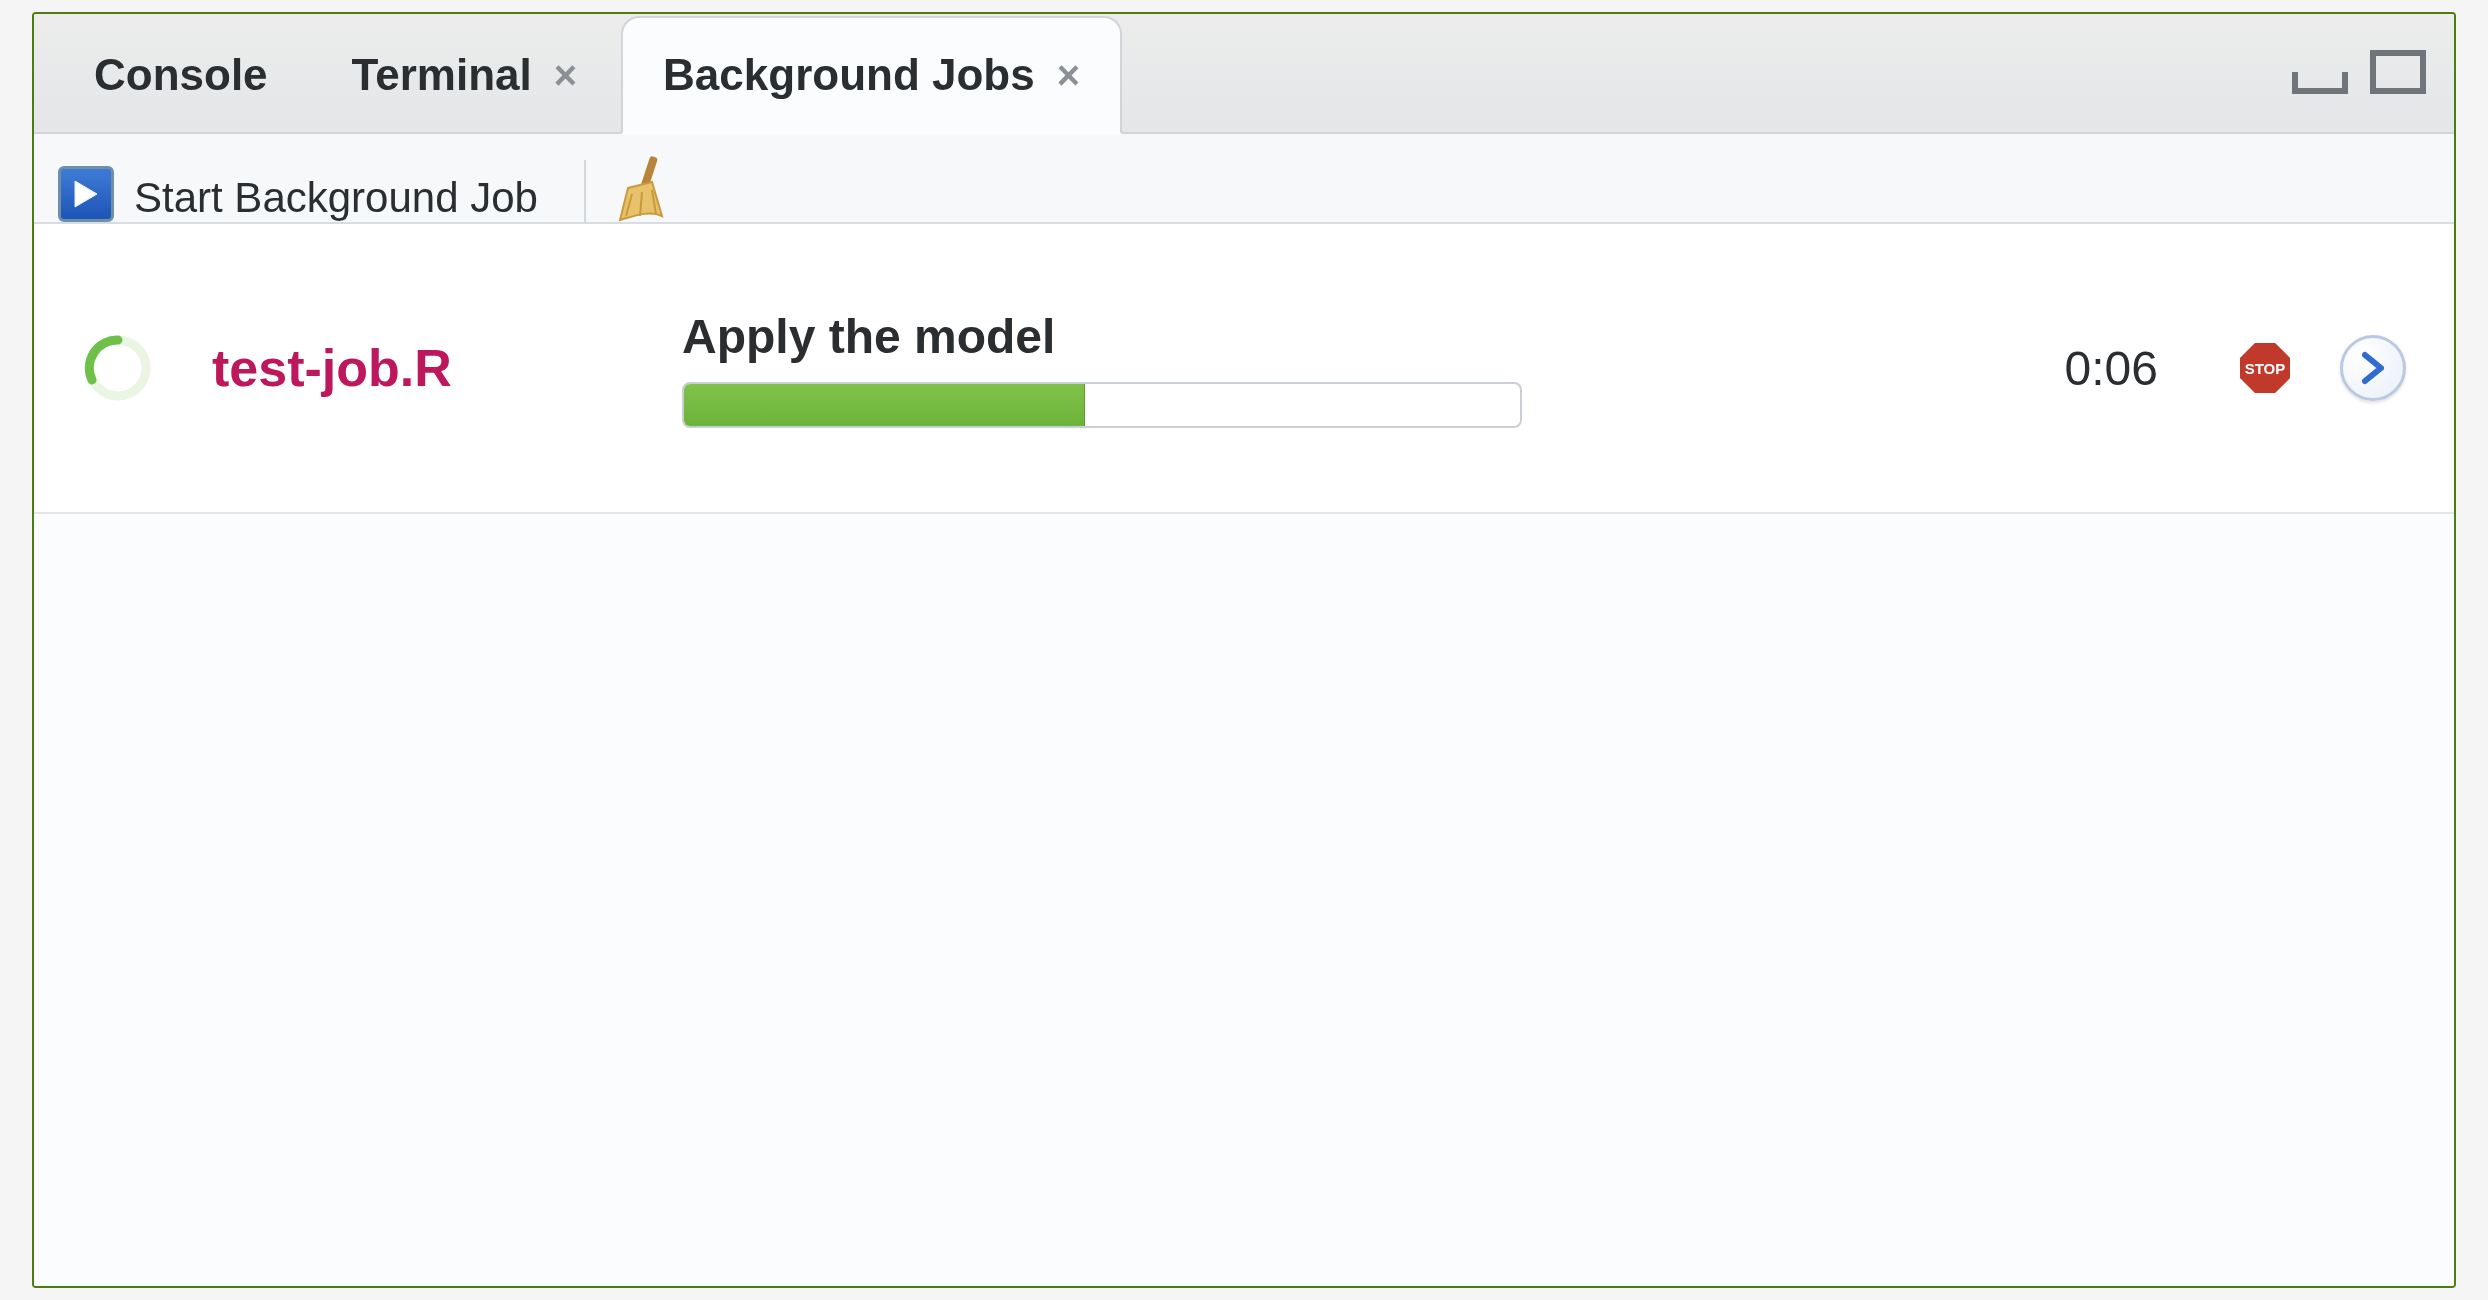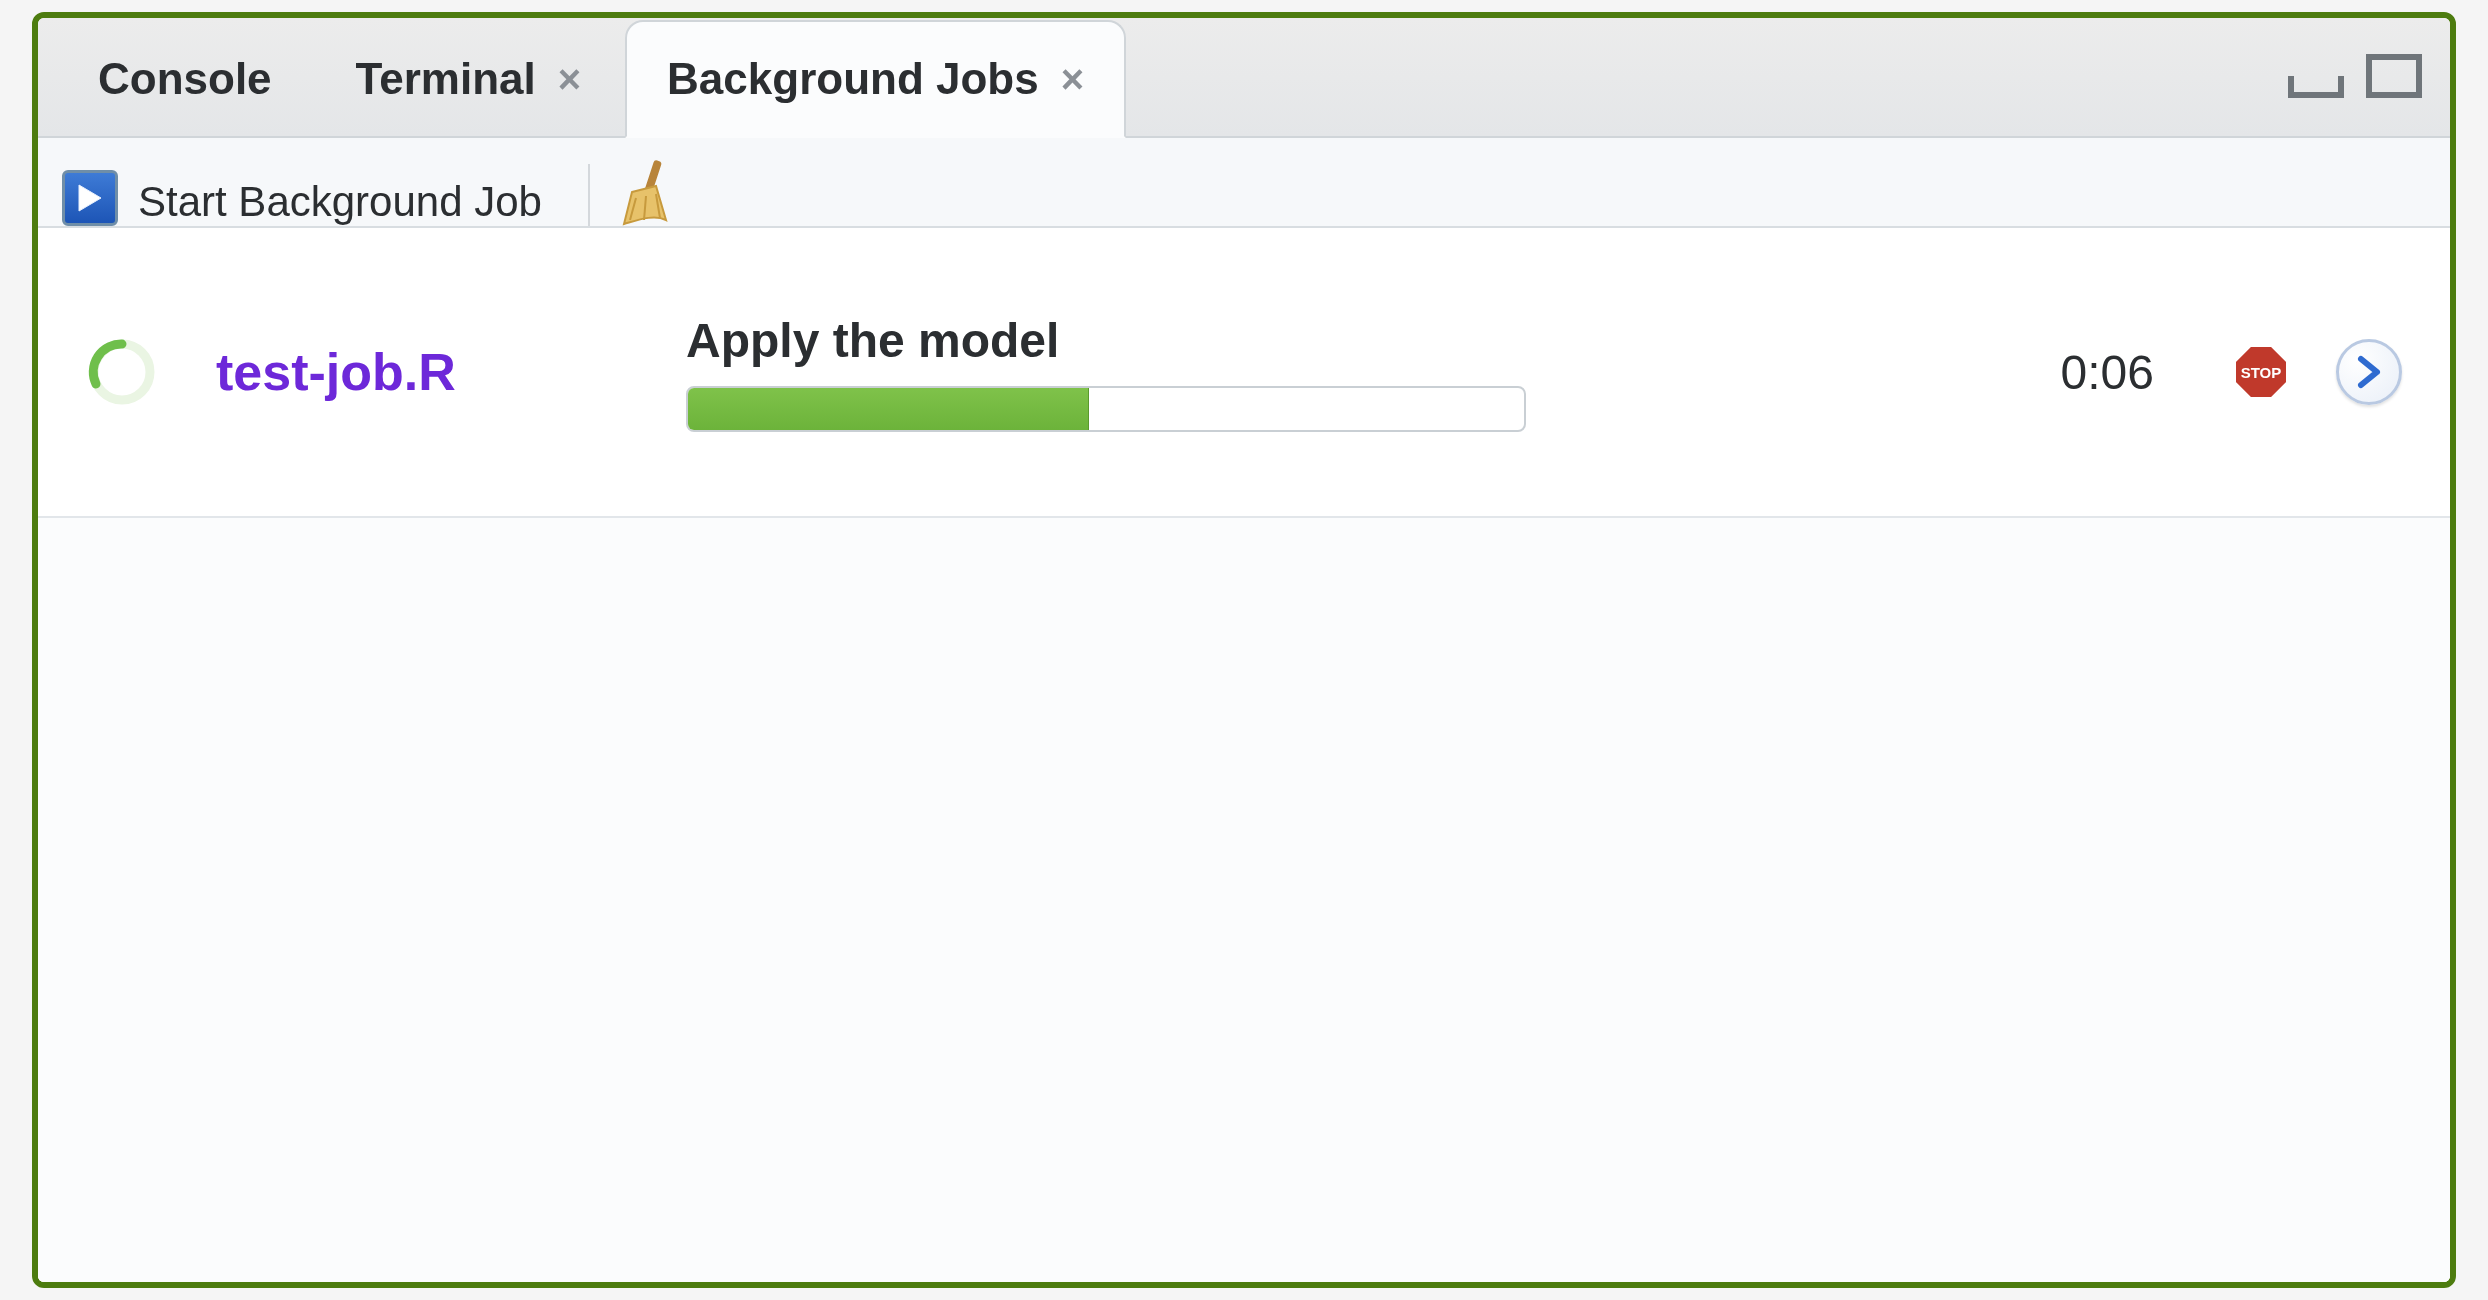--- a/index.html
+++ b/index.html
@@ -13,22 +13,22 @@
     font-size: 40px;
     color: #222;
   }
   .pane {
     position: absolute;
     left: 32px;
     top: 12px;
     width: 2424px;
     height: 1276px;
     background: #fbfcfd;
-    border: 6px solid #4d7c0f;
-    border-radius: 12px;
+    border: 2px solid #4d7c0f;
+    border-radius: 4px;
     overflow: hidden;
     display: flex;
     flex-direction: column;
   }
 
   
   .tab-row {
     display: flex;
     align-items: flex-end;
     padding-left: 20px;
@@ -147,21 +147,21 @@
   }
   .spinner {
     width: 72px;
     height: 72px;
     margin-right: 58px;
     flex-shrink: 0;
   }
   .job-name {
     font-size: 52px;
     font-weight: 700;
-    color: #6d28d9;
+    color: #be185d;
     min-width: 430px;
   }
   .progress-block {
     display: flex;
     flex-direction: column;
     margin-left: 40px;
     flex-shrink: 0;
     font-weight: bold;
   }
   .progress-label {

